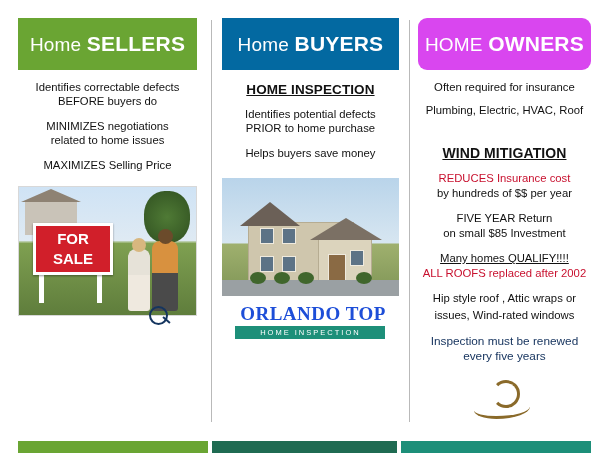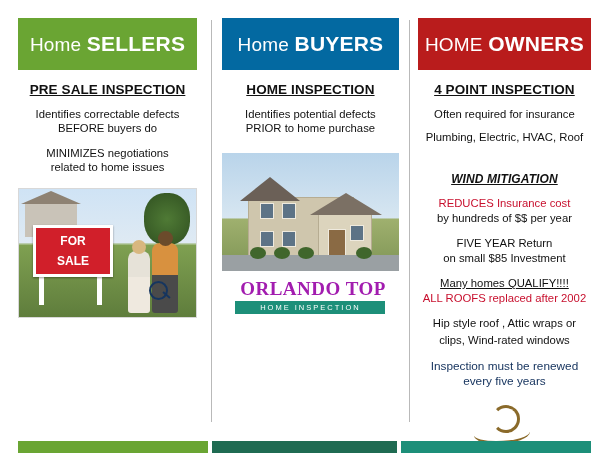--- a/index.html
+++ b/index.html
@@ -50,43 +50,42 @@
     height: 52px;
     display: flex;
     align-items: center;
     justify-content: center;
     color: #ffffff;
     letter-spacing: 0.2px;
     margin-bottom: 10px;
   }
   .banner-sellers { background: #6aa533; }
   .banner-buyers  { background: #0369a1; }
-  .banner-owners  { background: #b91c1c; }
+  .banner-owners  { background: #d946ef; border-radius: 9px; }
   .banner-text {
     font-size: 19px;
     font-weight: 400;
   }
   .banner-text b {
     font-weight: 700;
     font-size: 21px;
   }
 
   
   .section-head {
     text-align: center;
     font-weight: 700;
     font-size: 13.5px;
     text-decoration: underline;
     margin: 12px 0 10px 0;
     letter-spacing: 0.1px;
   }
   .section-head.sub {
     margin-top: 28px;
-    font-size: 12px;
-    font-style: italic;
+    font-size: 14px;
   }
 
   .para {
     text-align: center;
     font-size: 11.3px;
     line-height: 14px;
     margin: 0 0 11px 0;
   }
   .para.tight { margin-bottom: 9px; }
 
@@ -118,21 +117,21 @@
     border-bottom: 13px solid #8e8273;
   }
   .fs-tree {
     position: absolute; right: 6px; top: 4px; width: 46px; height: 52px;
     background: radial-gradient(circle at 50% 50%, #4f7a35, #2f4f20);
     border-radius: 45%;
   }
   .fs-sign {
     position: absolute; left: 14px; top: 36px; width: 74px; height: 46px;
     background: #d11f2a; border: 3px solid #ffffff;
-    color: #ffffff; font-weight: 700; font-size: 12px; line-height: 20px;
+    color: #ffffff; font-weight: 700; font-size: 15px; line-height: 20px;
     display: flex; align-items: center; justify-content: center; text-align: center;
     box-shadow: 0 1px 2px rgba(0,0,0,.4);
   }
   .fs-post {
     position: absolute; left: 20px; top: 82px; width: 5px; height: 34px; background: #ffffff;
   }
   .fs-post2 {
     position: absolute; left: 78px; top: 82px; width: 5px; height: 34px; background: #ffffff;
   }
   .fs-person-a {
@@ -198,21 +197,21 @@
 
   .logo {
     margin-top: 8px;
     width: 177px;
     text-align: center;
   }
   .logo-top {
     font-family: "Liberation Serif", serif;
     font-weight: 700;
     font-size: 19px;
-    color: #a21caf;
+    color: #1d4ed8;
     letter-spacing: 0.5px;
     line-height: 20px;
   }
   .logo-bar {
     margin: 2px auto 0 auto;
     width: 150px;
     height: 13px;
     background: #1d8f79;
     color: #ffffff;
     font-size: 7.5px;
@@ -273,26 +272,26 @@
 
 <div class="brochure">
 
   <div class="columns">
 
     <div class="col col-sellers">
       <div class="banner banner-sellers">
         <span class="banner-text"><span>Home</span> <b>SELLERS</b></span>
       </div>
 
-      <div class="section-head">PRE SALE INSPECTION</div>
 
       <div class="para" style="white-space:pre-line">Identifies correctable defects
 BEFORE buyers do</div>
       <div class="para" style="white-space:pre-line">MINIMIZES negotiations
 related to home issues</div>
+      <div class="para" style="white-space:pre-line">MAXIMIZES Selling Price</div>
 
       <div class="img-forsale">
         <div class="fs-grass"></div>
         <div class="fs-house"></div>
         <div class="fs-tree"></div>
         <div class="fs-post"></div>
         <div class="fs-post2"></div>
         <div class="fs-sign" style="white-space:pre-line">FOR
 SALE</div>
         <div class="fs-person-a"></div>
@@ -304,20 +303,21 @@
 
     <div class="col col-buyers">
       <div class="banner banner-buyers">
         <span class="banner-text"><span>Home</span> <b>BUYERS</b></span>
       </div>
 
       <div class="section-head">HOME INSPECTION</div>
 
       <div class="para" style="white-space:pre-line">Identifies potential defects
 PRIOR to home purchase</div>
+      <div class="para" style="white-space:pre-line">Helps buyers save money</div>
 
       <div class="img-house">
         <div class="h-body"></div>
         <div class="h-roof"></div>
         <div class="h-body2"></div>
         <div class="h-roof2"></div>
         <div class="h-win" style="left:38px;bottom:52px;"></div>
         <div class="h-win" style="left:60px;bottom:52px;"></div>
         <div class="h-win" style="left:38px;bottom:24px;"></div>
         <div class="h-win" style="left:60px;bottom:24px;"></div>
@@ -339,37 +339,36 @@
       </div>
     </div>
 
     <div class="divider"></div>
 
     <div class="col col-owners">
       <div class="banner banner-owners">
         <span class="banner-text"><span>HOME</span> <b>OWNERS</b></span>
       </div>
 
-      <div class="section-head">4 POINT INSPECTION</div>
 
       <div class="para tight">Often required for insurance</div>
       <div class="para tight">Plumbing, Electric, HVAC, Roof</div>
 
       <div class="section-head sub">WIND MITIGATION</div>
 
       <div class="para tight red" style="margin-bottom:1px">REDUCES Insurance cost</div>
       <div class="para">by hundreds of $$ per year</div>
 
       <div class="para tight" style="margin-bottom:1px">FIVE YEAR Return</div>
       <div class="para">on small $85 Investment</div>
 
       <div class="para tight underline" style="margin-bottom:1px">Many homes QUALIFY!!!!</div>
       <div class="para tight red" style="margin-bottom:11px">ALL ROOFS replaced after 2002</div>
       <div class="para tight" style="margin-bottom:3px">Hip style roof , Attic wraps or</div>
-      <div class="para">clips, Wind-rated windows</div>
+      <div class="para">issues, Wind-rated windows</div>
 
       <div class="para navy" style="white-space:pre-line;margin-top:12px;font-size:11.8px;line-height:15px">Inspection must be renewed
 every five years</div>
 
       <div class="swirl">
         <div class="swirl-e"></div>
         <div class="swirl-t"></div>
       </div>
     </div>
 

